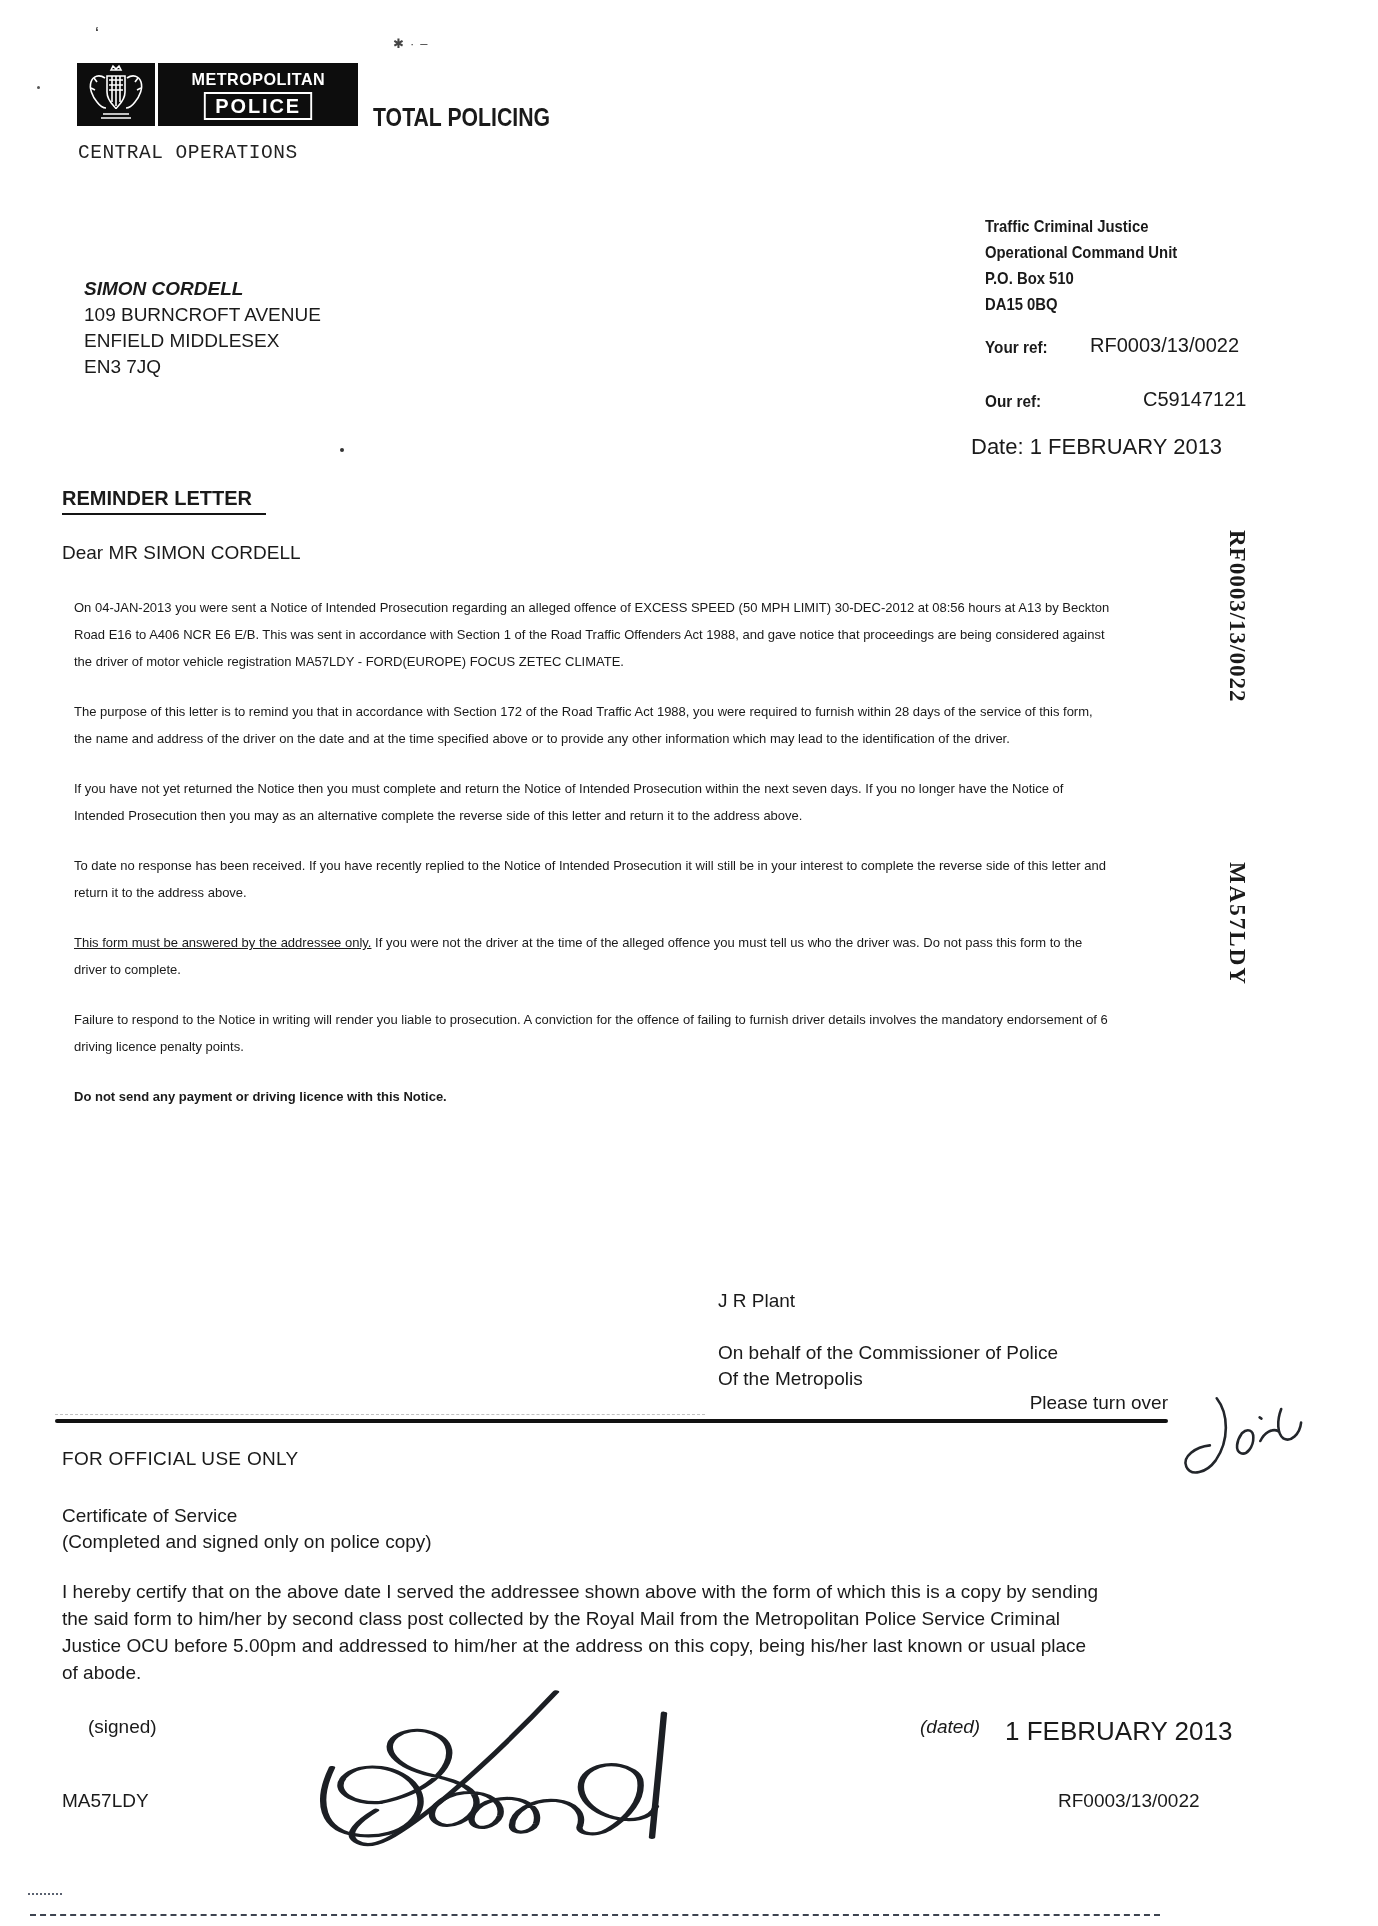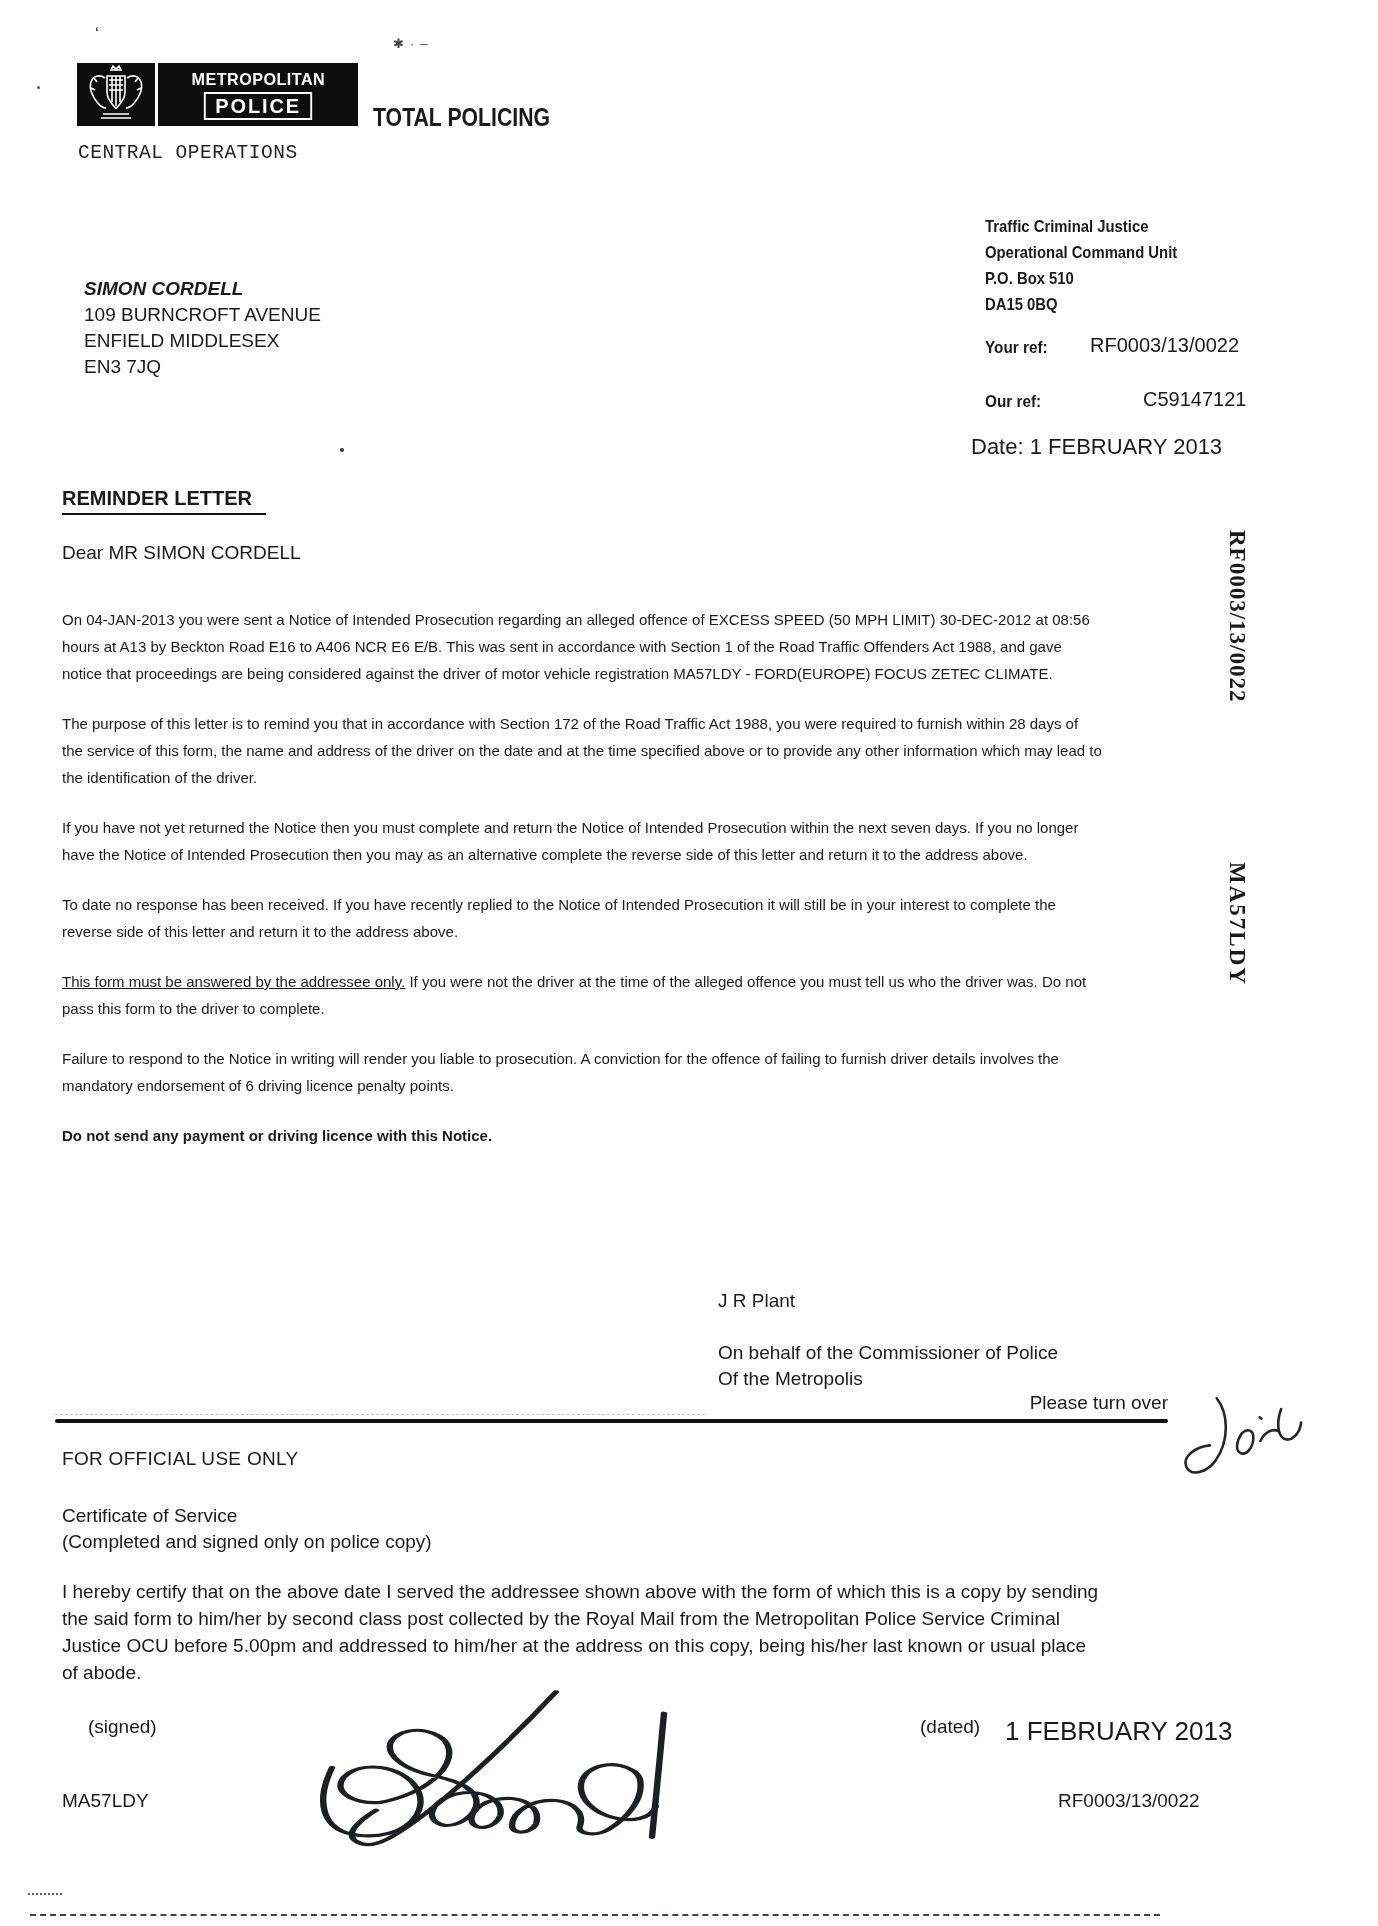--- a/index.html
+++ b/index.html
@@ -24,39 +24,39 @@
   
   .recipient{left:84px;top:276px;font-size:19px;line-height:26px;}
   .recipient .name{font-weight:bold;font-style:italic;}
   .sender{left:985px;top:213px;font-size:16.5px;line-height:26px;font-weight:bold;transform:scaleX(.9);transform-origin:left;}
   .ref-label{font-weight:bold;font-size:17px;transform:scaleX(.9);transform-origin:left;}
   .ref-value{font-size:20px;}
   .date-line{left:962px;top:434px;font-size:22px;margin-left:9px;}
   
   .heading{left:62px;top:487px;font-size:20px;font-weight:bold;border-bottom:2.5px solid #141414;padding-bottom:3px;padding-right:14px;}
   .salutation{left:62px;top:542px;font-size:19px;}
-  .body-text{left:62px;top:594px;width:1040px;font-size:15px;line-height:27px;margin-top:12px;}
+  .body-text{left:74px;top:594px;width:1040px;font-size:13px;line-height:27px;}
   .body-text p{margin:0 0 23px 0;}
   .body-text .u{text-decoration:underline;}
   .bold-line{font-weight:bold;}
   .signatory{left:718px;top:1288px;font-size:19px;line-height:26px;}
   .signatory .gap{height:26px;}
   .turnover{left:1018px;top:1392px;font-size:19px;width:150px;text-align:right;}
   .rule{left:55px;top:1419px;width:1113px;height:4px;background:#111;border-radius:2px;}
   .rule-shadow{left:55px;top:1414px;width:650px;border-top:1px dashed #9a9a9a;opacity:.6;}
   
   .vref{writing-mode:vertical-rl;font-family:"Liberation Serif", serif;font-weight:bold;font-size:23px;letter-spacing:1px;}
   .vref1{left:1224px;top:530px;}
   .vref2{left:1224px;top:862px;letter-spacing:2px;}
   
   .official-title{left:62px;top:1448px;font-size:19px;letter-spacing:.3px;}
   .cert-title{left:62px;top:1503px;font-size:19px;line-height:26px;}
   .cert-body{left:62px;top:1578px;width:1042px;font-size:19px;line-height:27px;}
   .signed-label{left:62px;top:1716px;font-size:19px;margin-left:26px;}
-  .dated-label{left:920px;top:1716px;font-size:19px;}
+  .dated-label{left:920px;top:1716px;font-size:19px;font-style:italic;}
   .dated-value{left:1005px;top:1716px;font-size:26px;}
   .footer-left{left:62px;top:1790px;font-size:19px;}
   .footer-right{left:1058px;top:1790px;font-size:19px;}
   .signature-svg{left:256px;top:1686px;}
   .annotation-svg{left:1162px;top:1378px;transform:rotate(-14deg);}
   
   .artifact{color:#333;}
   .a-tick{left:95px;top:24px;font-size:18px;}
   .a-star{left:393px;top:36px;font-size:13px;letter-spacing:6px;color:#444;}
   .a-dot1{left:37px;top:86px;width:3px;height:3px;background:#555;border-radius:50%;}

